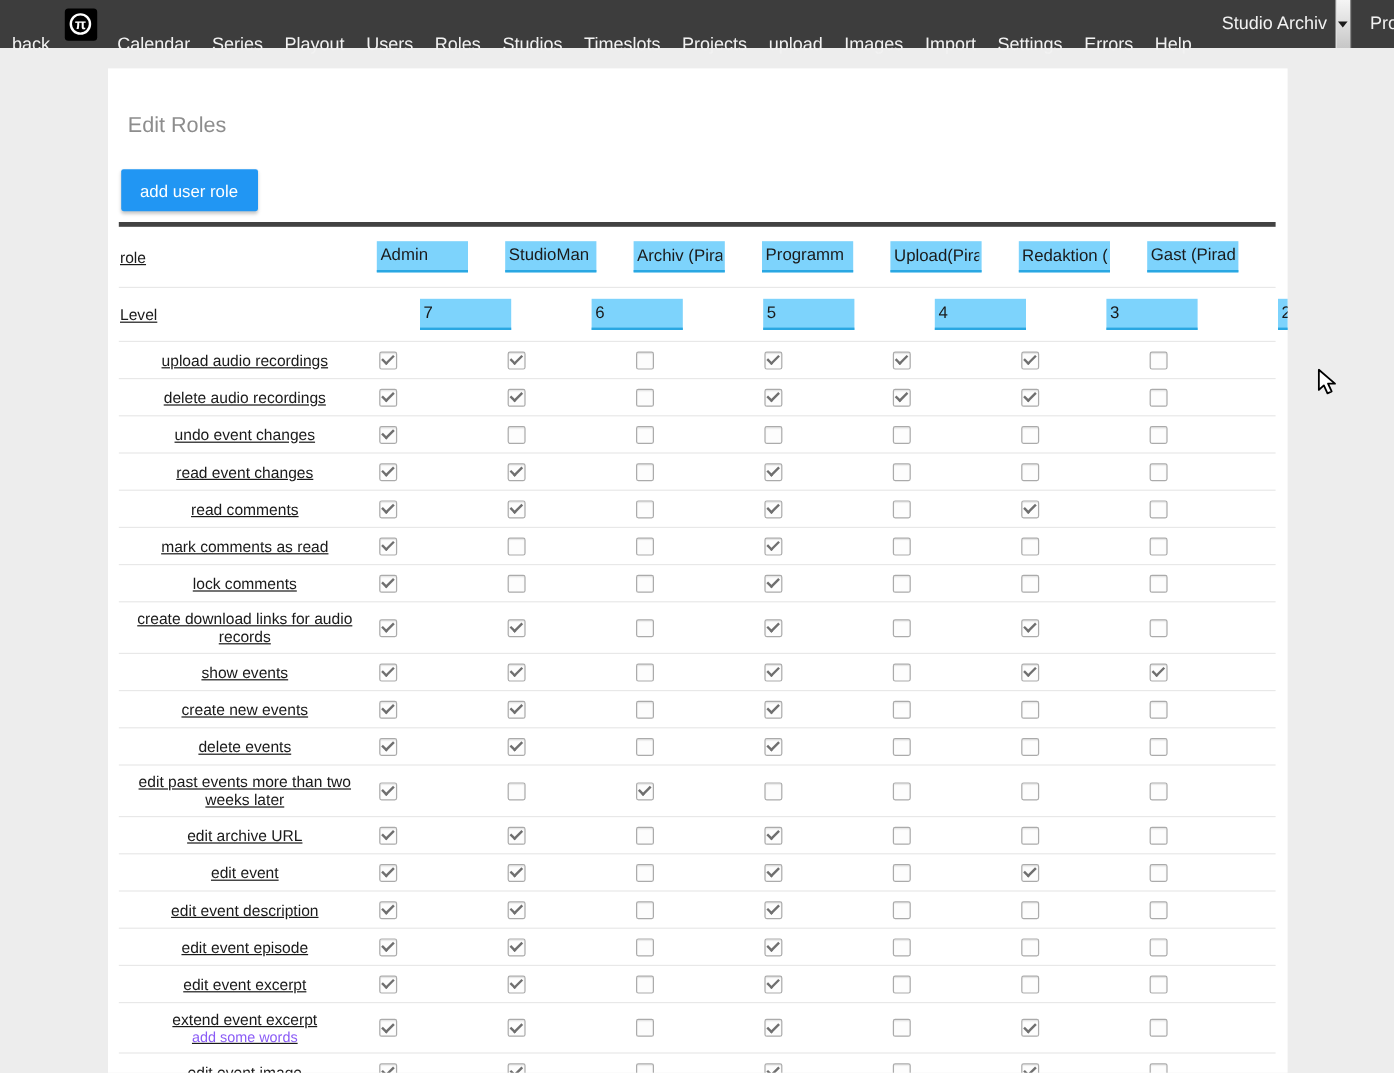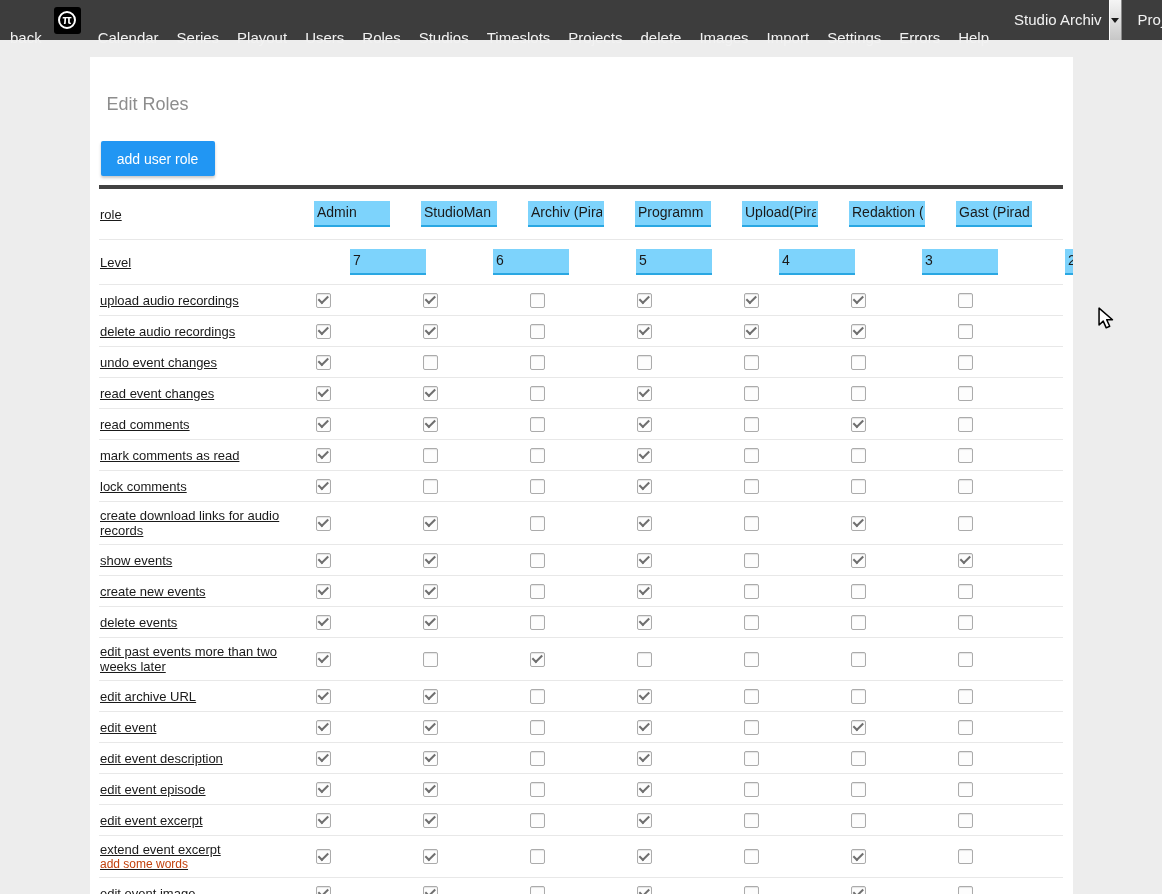--- a/index.html
+++ b/index.html
@@ -74,22 +74,22 @@
   }
   .trow.header-row { min-height:51px; }
   .trow.level-row  { min-height:45px;gap:36px; }
   .hdr-label { padding-left:1px; }
   .text-input {
     width:76px; border:none; outline:none;
     border-bottom:2px solid #2aa7e2;
     background:#7dd3fc; font-size:14px; font-family:inherit;
     padding:3px 2px 5px 3px; color:#1a1a1a;
   }
-  .perm-label { padding:6px 6px 6px 1px; line-height:15px; }
-  .sublabel { color:#c2410c; font-size:12px; line-height:14px; }
+  .perm-label { padding:6px 6px 6px 1px; line-height:15px;text-align:center; }
+  .sublabel { color:#8b5cf6; font-size:12px; line-height:14px; }
   .cb {
     width:15px; height:15px; margin-left:2px;
     border:1px solid #ababab; border-radius:2px;
     background:#fdfdfd; box-shadow:inset 0 1px 1px rgba(0,0,0,0.10);
     display:flex; align-items:center; justify-content:center;
     cursor:pointer;
   }
   .cb.checked::after {
     content:''; display:block; width:8px; height:4px;
     border-left:2px solid #6f6f6f; border-bottom:2px solid #6f6f6f;
@@ -108,21 +108,21 @@
   </span>
   <span id="nav-items" style="display:flex;">
       <span class="nav-link">Calendar</span>
       <span class="nav-link">Series</span>
       <span class="nav-link">Playout</span>
       <span class="nav-link">Users</span>
       <span class="nav-link">Roles</span>
       <span class="nav-link">Studios</span>
       <span class="nav-link">Timeslots</span>
       <span class="nav-link">Projects</span>
-      <span class="nav-link">delete</span>
+      <span class="nav-link">upload</span>
       <span class="nav-link">Images</span>
       <span class="nav-link">Import</span>
       <span class="nav-link">Settings</span>
       <span class="nav-link">Errors</span>
       <span class="nav-link">Help</span>
     </span>
   <span class="nav-divider"></span>
   <span class="nav-select">
     <span class="val">Studio Archiv</span>
     <span class="select-arrow"></span>

